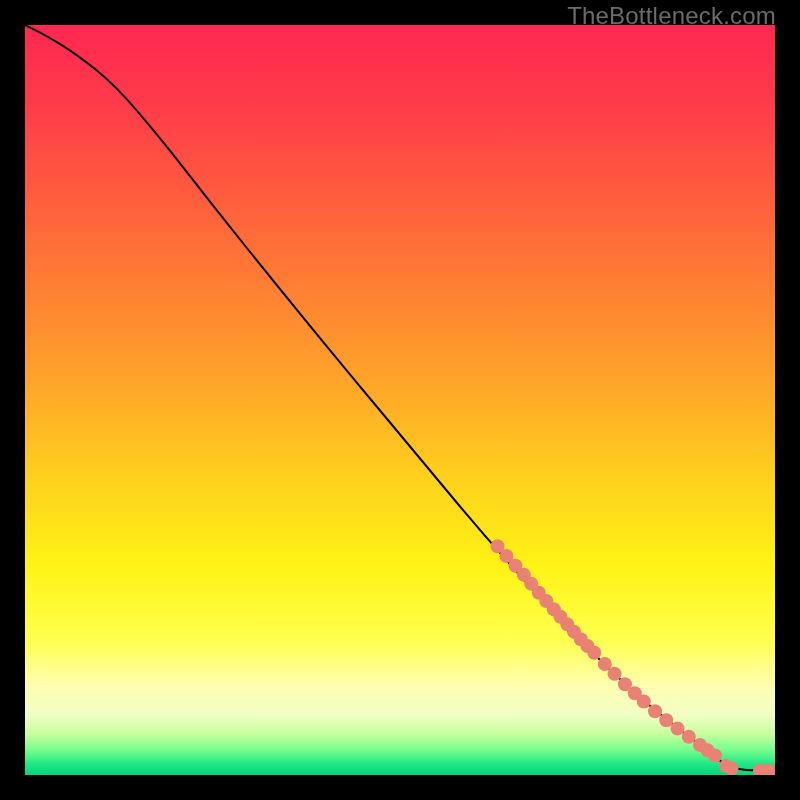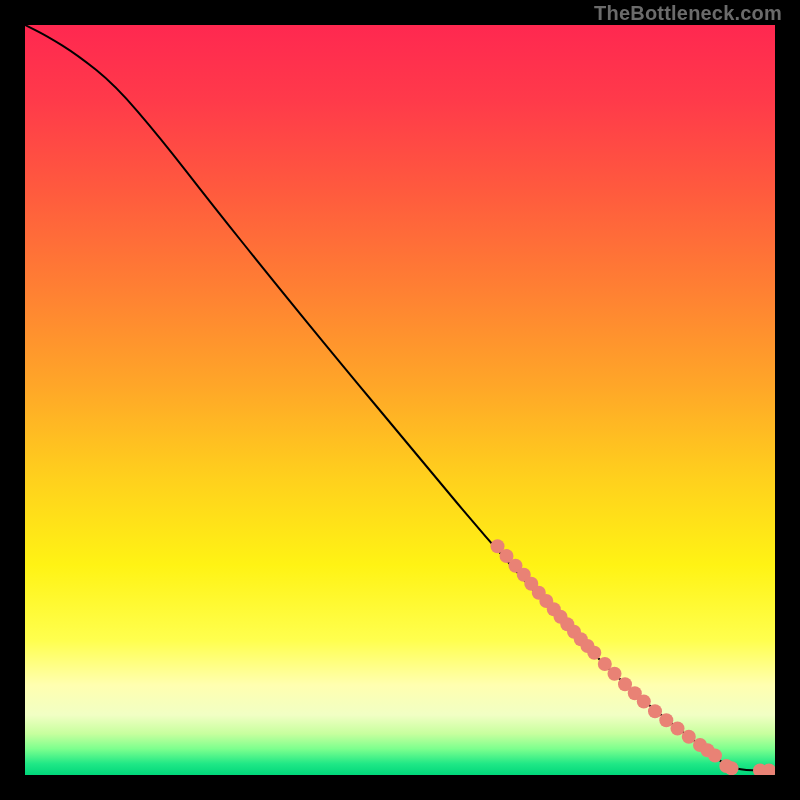--- a/index.html
+++ b/index.html
@@ -30,23 +30,23 @@
   }
   .svg-overlay {
     position: absolute;
     inset: 0;
     width: 750px;
     height: 750px;
   }
   .watermark {
     position: absolute;
     top: 2px;
-    right: 18px;
-    font-size: 20px;
-    font-weight: 700;
+    right: 24px;
+    font-size: 24px;
+    font-weight: 400;
     color: #6b6b6b;
     letter-spacing: 0.2px;
   }
 </style>
 </head>
 <body>
 
 <div class="stage">
 
   <div class="watermark">TheBottleneck.com</div>

